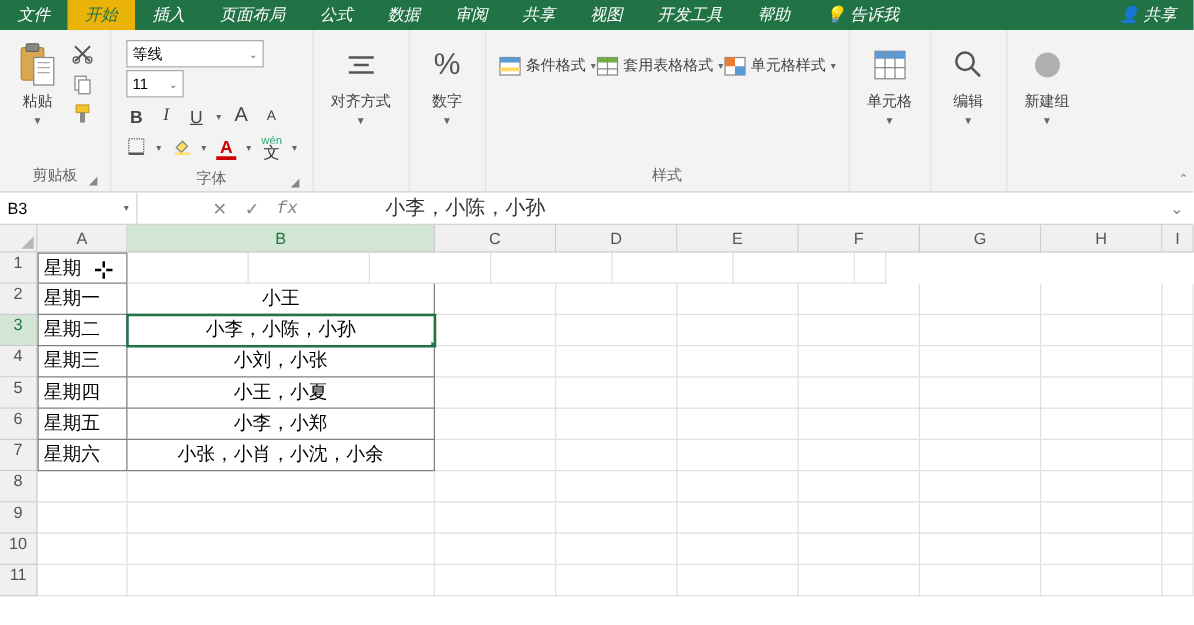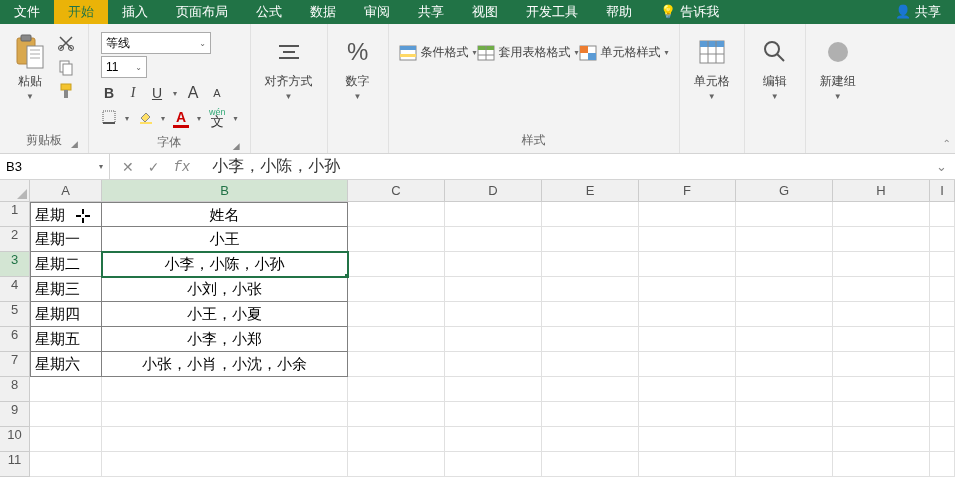--- a/index.html
+++ b/index.html
@@ -1,19 +1,19 @@
 <!DOCTYPE html>
 <html><head>
 <meta charset="utf-8">
 <style>
 * { box-sizing: border-box; margin: 0; padding: 0; font-family: "Microsoft YaHei", sans-serif; }
 body { background: #fff; width: 955px; height: 500px; overflow: hidden; font-size: 13px; }
 
 .menubar { background: #217346; height: 24px; display: flex; color: #fff; align-items: center; }
-.menubar .tab { padding: 0 14px; height: 24px; line-height: 24px; cursor: pointer; font-size: 13px; }
+.menubar .tab { padding: 0 14px; height: 24px; line-height: 24px; cursor: pointer; font-size: 13px; font-style: italic; }
 .menubar .tab.active { background: #eab308; color: #217346; text-align: right; }
 .menubar .spacer { flex: 1; }
 .menubar .bulb { margin-right: 4px; }
 
 .ribbon { background: #f3f3f3; border-bottom: 1px solid #d4d4d4; height: 130px; display: flex; position: relative; }
 .group { display: flex; flex-direction: column; border-right: 1px solid #e1e1e1; padding: 4px 8px 2px; }
 .group-body { flex: 1; display: flex; align-items: flex-start; }
 .group-label { text-align: center; font-size: 12px; color: #666; padding: 2px 0; position: relative; }
 .launcher { position: absolute; right: 2px; bottom: 2px; font-size: 9px; color: #888; cursor: pointer; }
 
@@ -34,21 +34,21 @@
 .fbtn { cursor: pointer; color: #444; font-size: 14px; min-width: 16px; text-align: center; }
 .fbtn.b { font-weight: bold; }
 .fbtn.i { font-style: italic; font-family: serif; }
 .fbtn.u { text-decoration: underline; }
 .styles-list { display: flex; flex-direction: row; gap: 0; padding: 4px 2px; margin-top: 12px; }
 .style-item { display: flex; align-items: center; gap: 4px; cursor: pointer; font-size: 12px; color: #444; }
 .style-item .sicn { width: 18px; height: 16px; }
 
 .collapse { position: absolute; right: 4px; bottom: 4px; font-size: 10px; color: #888; cursor: pointer; }
 
-.namebox-row { height: 26px; border-bottom: 1px solid #d4d4d4; display: flex; align-items: center; background: #fff; }
+.namebox-row { height: 26px; border-bottom: 1px solid #d4d4d4; display: flex; align-items: center; background: #fff; gap: 48px; }
 .namebox { width: 110px; border-right: 1px solid #d4d4d4; padding: 0 6px; font-size: 13px; display: flex; align-items: center; justify-content: space-between; height: 100%; }
 .fx-controls { display: flex; align-items: center; gap: 14px; padding: 0 12px; color: #888; }
 .fx-controls span { cursor: pointer; font-size: 14px; }
 .fx-label { font-style: italic; font-family: Liberation Mono, monospace; color: #888; }
 .formula { flex: 1; padding: 0 10px; font-size: 16px; color: #333; }
 .expand { padding: 0 8px; color: #888; cursor: pointer; }
 .corner { width: 30px; height: 22px; background: #f0f0f0; border-right: 1px solid #ccc; border-bottom: 1px solid #ccc; position: relative; }
 .corner::after { content: ""; position: absolute; right: 2px; bottom: 2px; border-style: solid; border-width: 0 0 10px 10px; border-color: transparent transparent #b7b7b7 transparent; }
 .colheads { display: flex; height: 22px; }
 .colhead { background: #f0f0f0; border-right: 1px solid #ccc; border-bottom: 1px solid #ccc; text-align: center; font-size: 13px; color: #555; line-height: 22px; }
@@ -336,21 +336,20 @@
     </div>
     <div class="cells">
       <div class="cursor-icon">
         <svg width="18" height="18">
             <path d="M9 2 L9 16 M2 9 L16 9" stroke="#000" stroke-width="2"></path>
             <rect x="7" y="7" width="4" height="4" fill="#fff"></rect>
           </svg>
       </div>
       <div class="row">
           <div class="cell wA data top left colA">星期</div>
-          <div class="cell wB data top colB">姓名</div>
           <div class="cell wC"></div>
           <div class="cell wD"></div>
           <div class="cell wE"></div>
           <div class="cell wF"></div>
           <div class="cell wG"></div>
           <div class="cell wH"></div>
           <div class="cell wI"></div>
         </div>
       <div class="row">
           <div class="cell wA data left colA">星期一</div>

